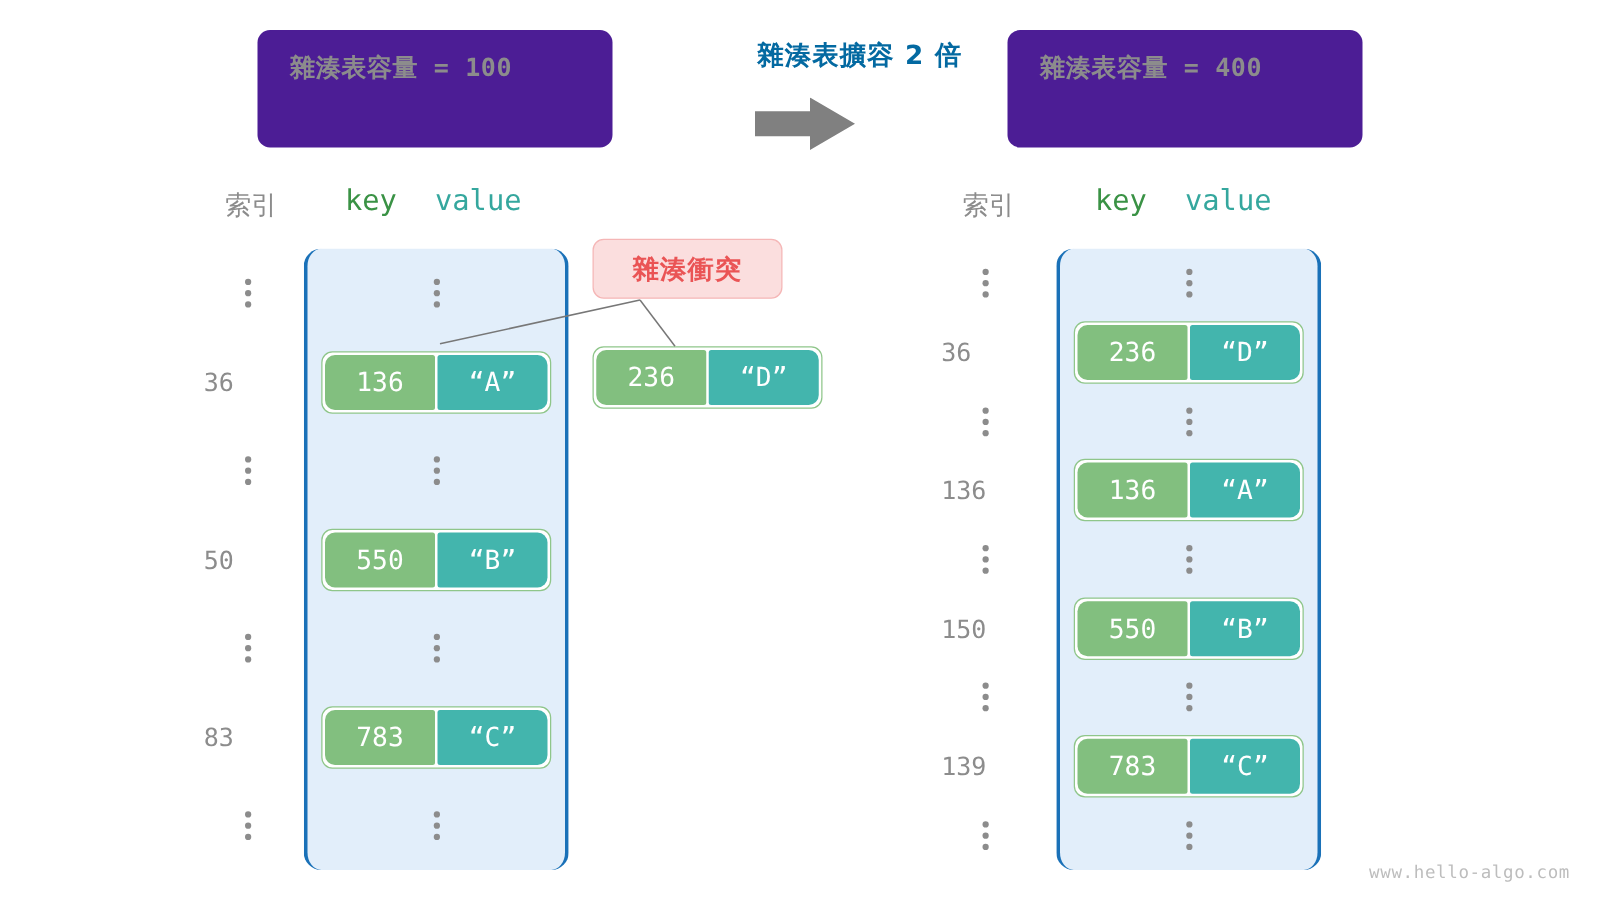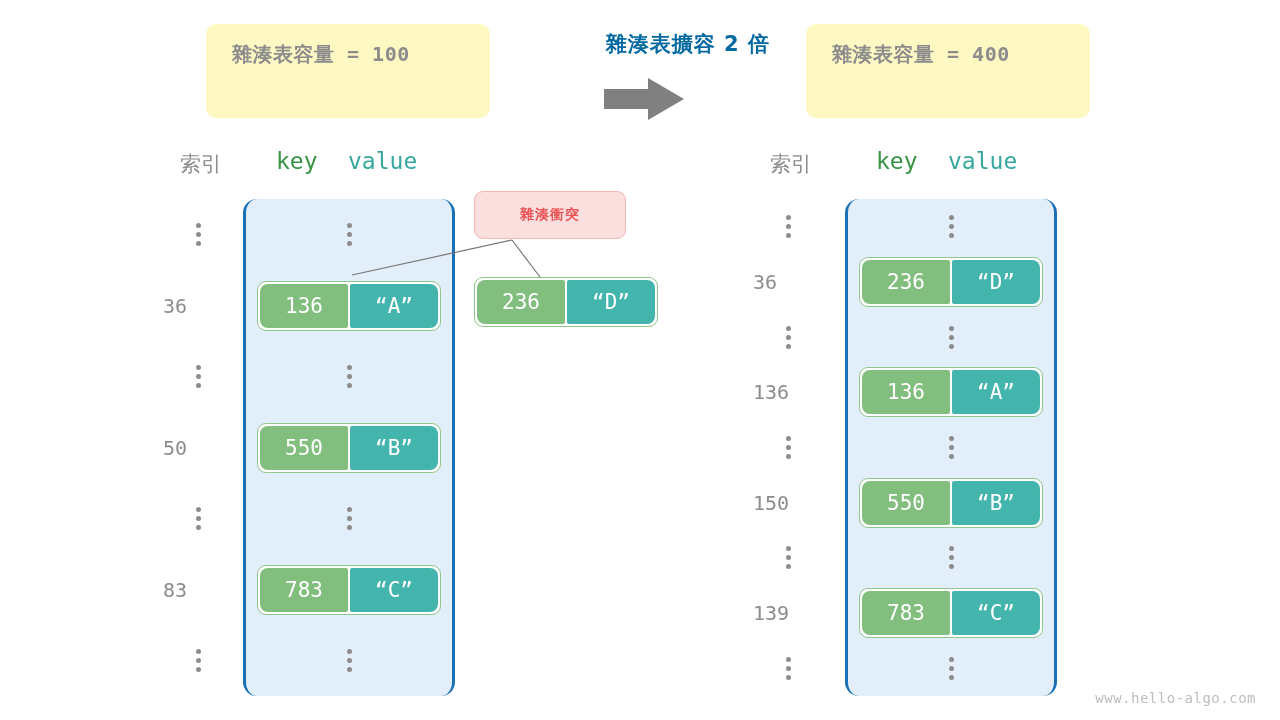--- a/index.html
+++ b/index.html
@@ -16,21 +16,21 @@
   }
   #stage {
     position: relative;
     width: 1280px;
     height: 720px;
   }
 
   
   .info-box {
     position: absolute;
-    background: #fef9c3;
+    background: #4c1d95;
     border-radius: 10px;
     padding: 14px 42px 16px 26px;
     box-sizing: border-box;
   }
   .info-line {
     font-family: "DejaVu Sans Mono", "Liberation Mono", monospace;
     font-size: 20px;
     font-weight: bold;
     color: #8c8c8c;
     line-height: 33px;
@@ -162,21 +162,21 @@
     left: 474px;
     top: 191px;
     width: 152px;
     height: 48px;
     background: #fbdede;
     border: 1.5px solid #f5b6b6;
     border-radius: 9px;
     display: flex;
     align-items: center;
     justify-content: center;
-    font-size: 14px;
+    font-size: 21px;
     font-weight: bold;
     color: #ea5455;
     letter-spacing: 1px;
     white-space: pre;
     box-sizing: border-box;
   }
   #connector-svg {
     position: absolute;
     left: 0; top: 0;
     width: 1280px; height: 720px;

